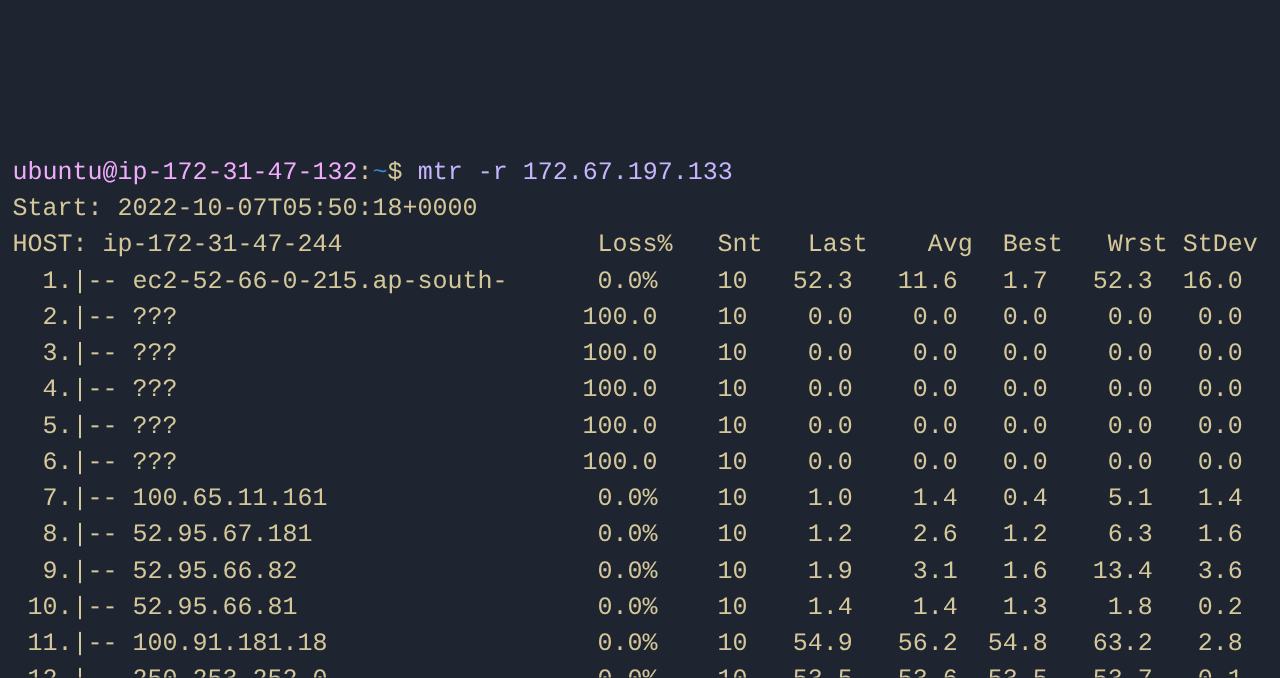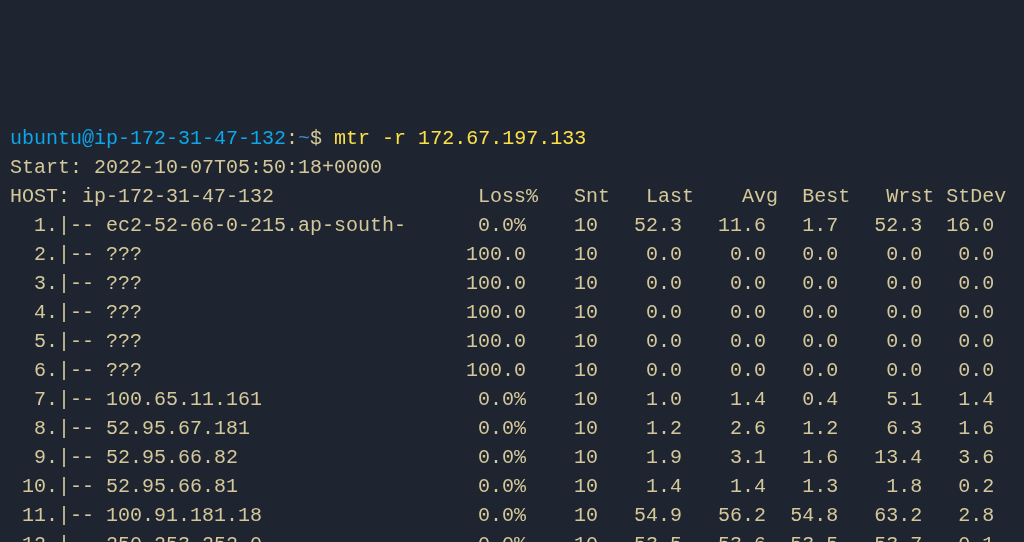--- a/index.html
+++ b/index.html
@@ -12,33 +12,33 @@
       font-family: 'Consolas', 'Monaco', 'Courier New', monospace;
       font-size: 20px;
       line-height: 1.45;
       color: #d4c89a;
       padding: 8px 10px;
       width: 1024px;
       height: 542px;
       overflow: hidden;
       white-space: pre;
     }
-    .user { color: #0ea5e9; }
+    .user { color: #f0abfc; }
     .path { color: #3d85c6; }
-    .cmd { color: #fde047; }
+    .cmd { color: #c4b5fd; }
     .header { color: #d4c89a; }
   </style>
 </head>
 <body>
 
 
 
 <div><span class="user">ubuntu@ip-172-31-47-132</span><span class="header">:</span><span class="path">~</span><span class="header">$</span> <span class="cmd">mtr -r 172.67.197.133</span>
 <span class="header">Start: 2022-10-07T05:50:18+0000</span>
-<span id="header-row">HOST: ip-172-31-47-132                 Loss%   Snt   Last    Avg  Best   Wrst StDev</span>
+<span id="header-row">HOST: ip-172-31-47-244                 Loss%   Snt   Last    Avg  Best   Wrst StDev</span>
 <span id="mtr-rows">  1.|-- ec2-52-66-0-215.ap-south-      0.0%    10   52.3   11.6   1.7   52.3  16.0
   2.|-- ???                           100.0    10    0.0    0.0   0.0    0.0   0.0
   3.|-- ???                           100.0    10    0.0    0.0   0.0    0.0   0.0
   4.|-- ???                           100.0    10    0.0    0.0   0.0    0.0   0.0
   5.|-- ???                           100.0    10    0.0    0.0   0.0    0.0   0.0
   6.|-- ???                           100.0    10    0.0    0.0   0.0    0.0   0.0
   7.|-- 100.65.11.161                  0.0%    10    1.0    1.4   0.4    5.1   1.4
   8.|-- 52.95.67.181                   0.0%    10    1.2    2.6   1.2    6.3   1.6
   9.|-- 52.95.66.82                    0.0%    10    1.9    3.1   1.6   13.4   3.6
  10.|-- 52.95.66.81                    0.0%    10    1.4    1.4   1.3    1.8   0.2

